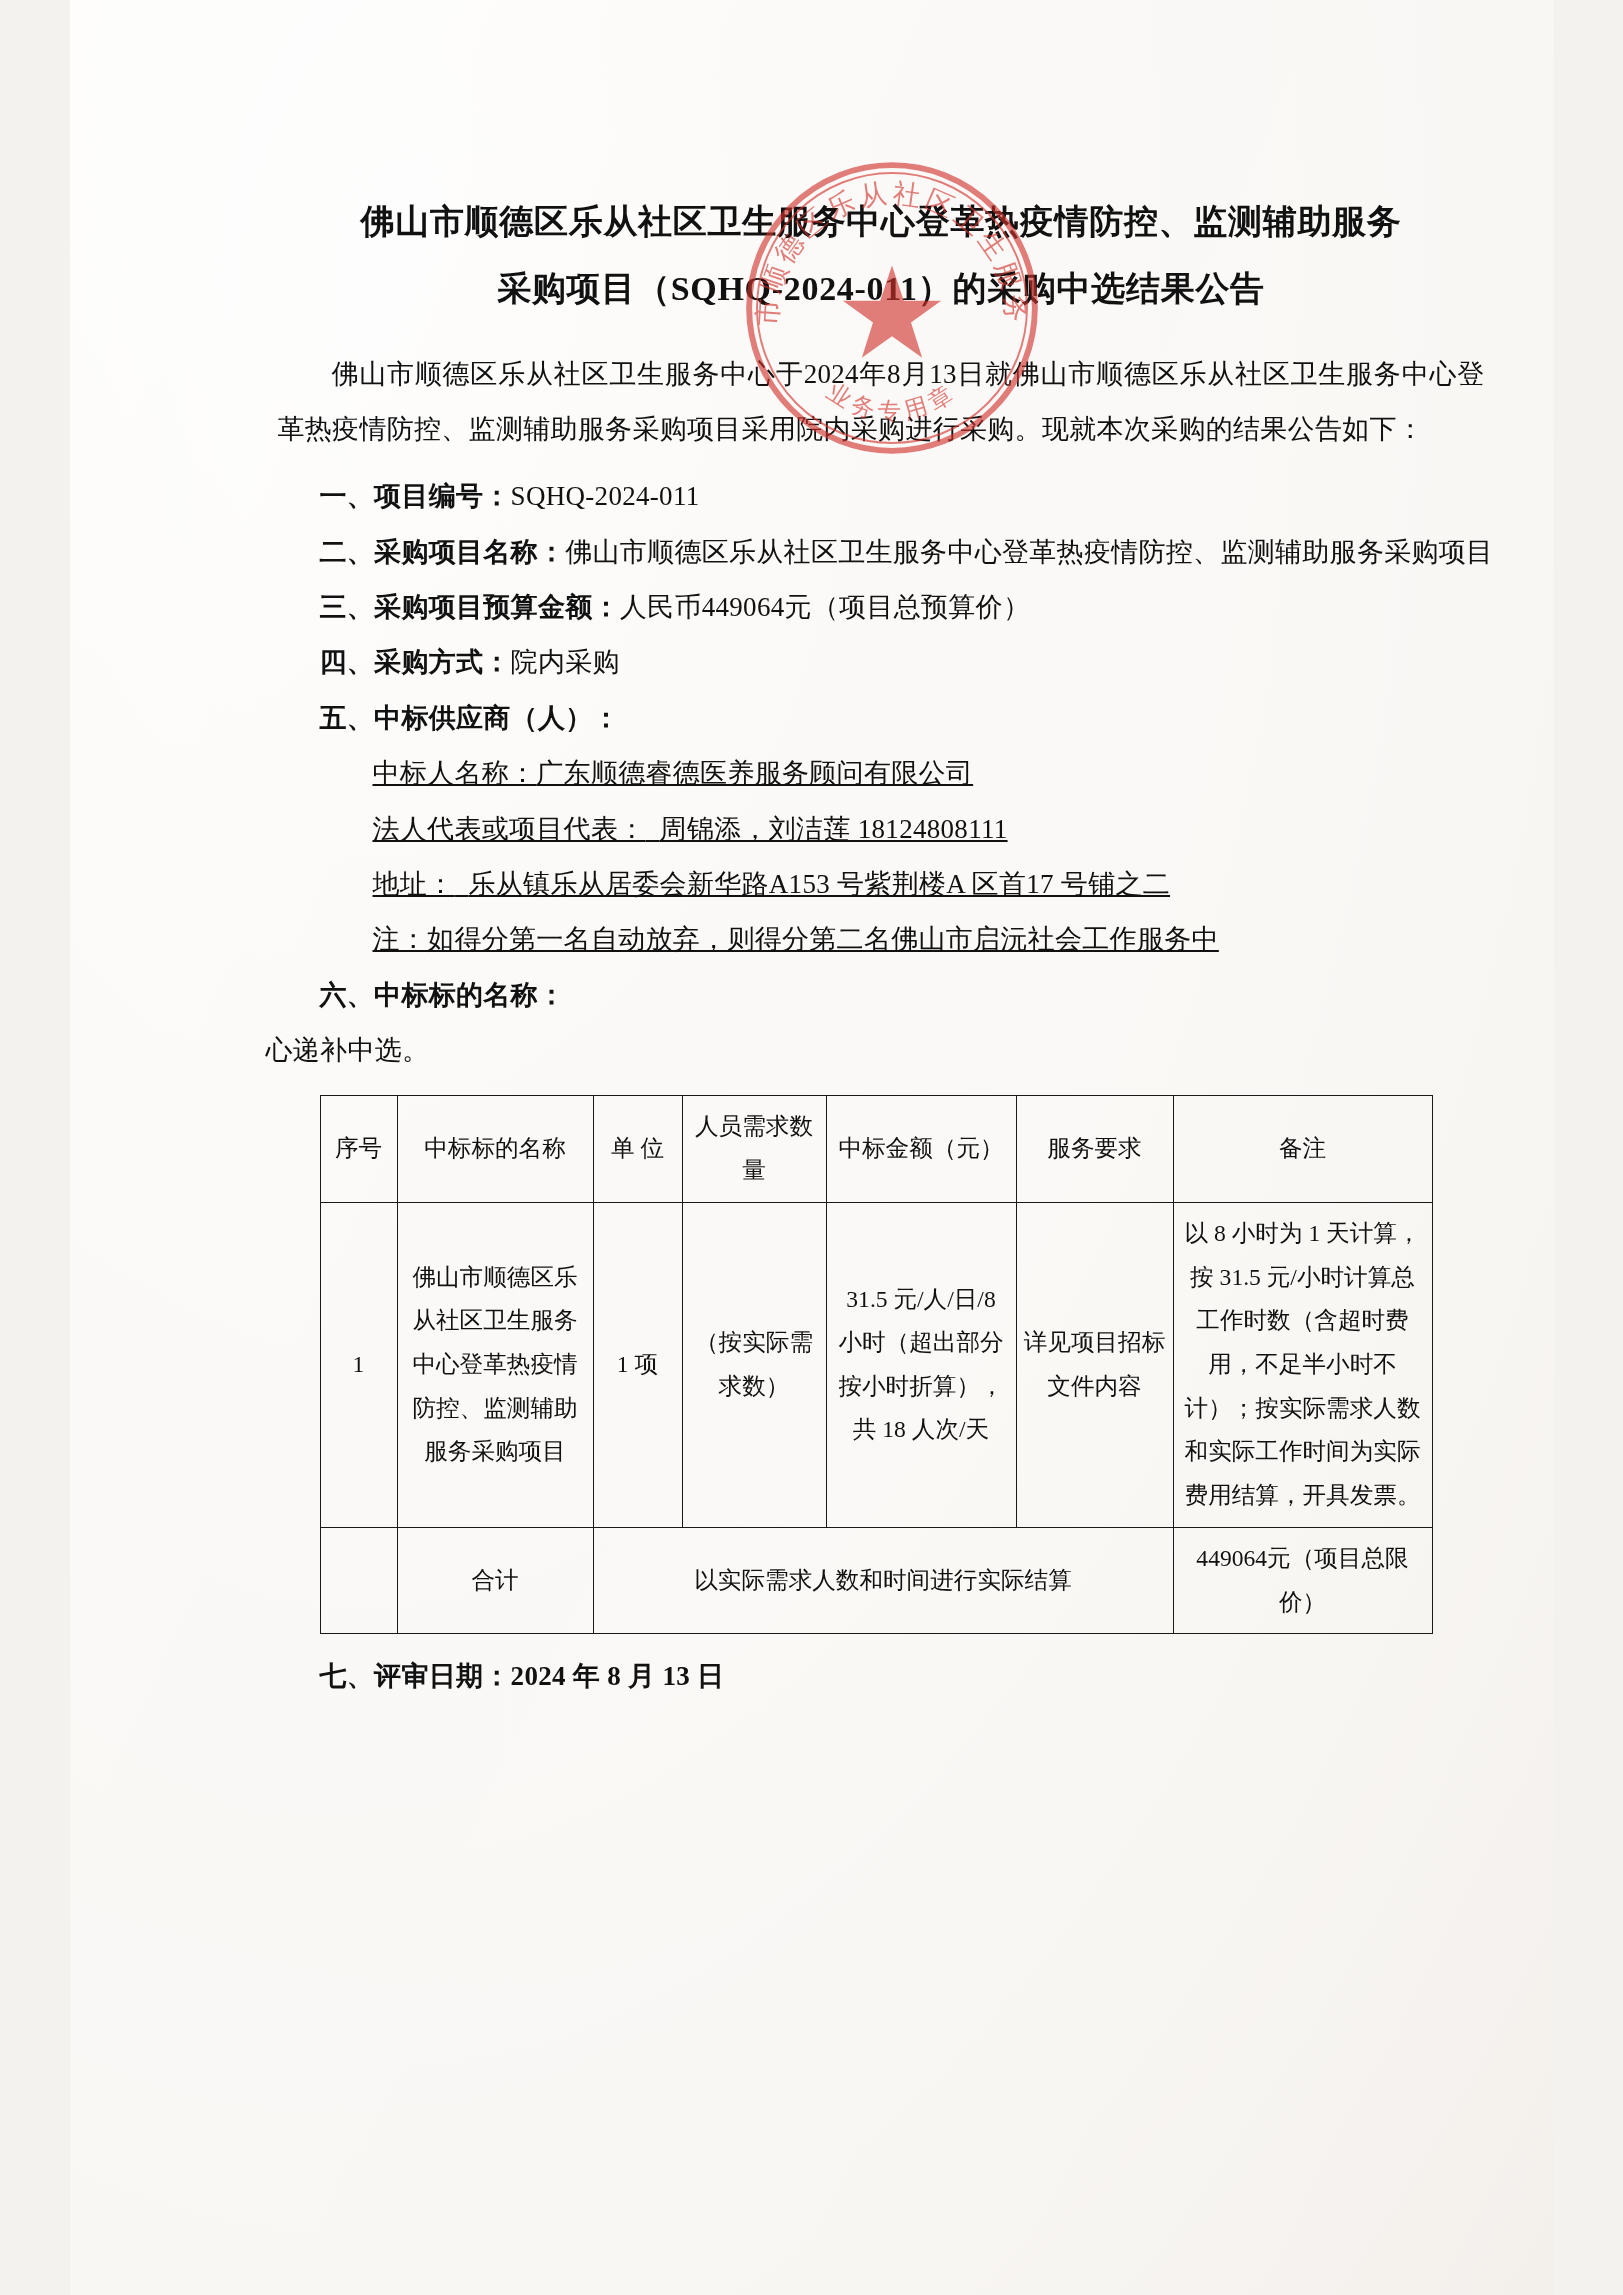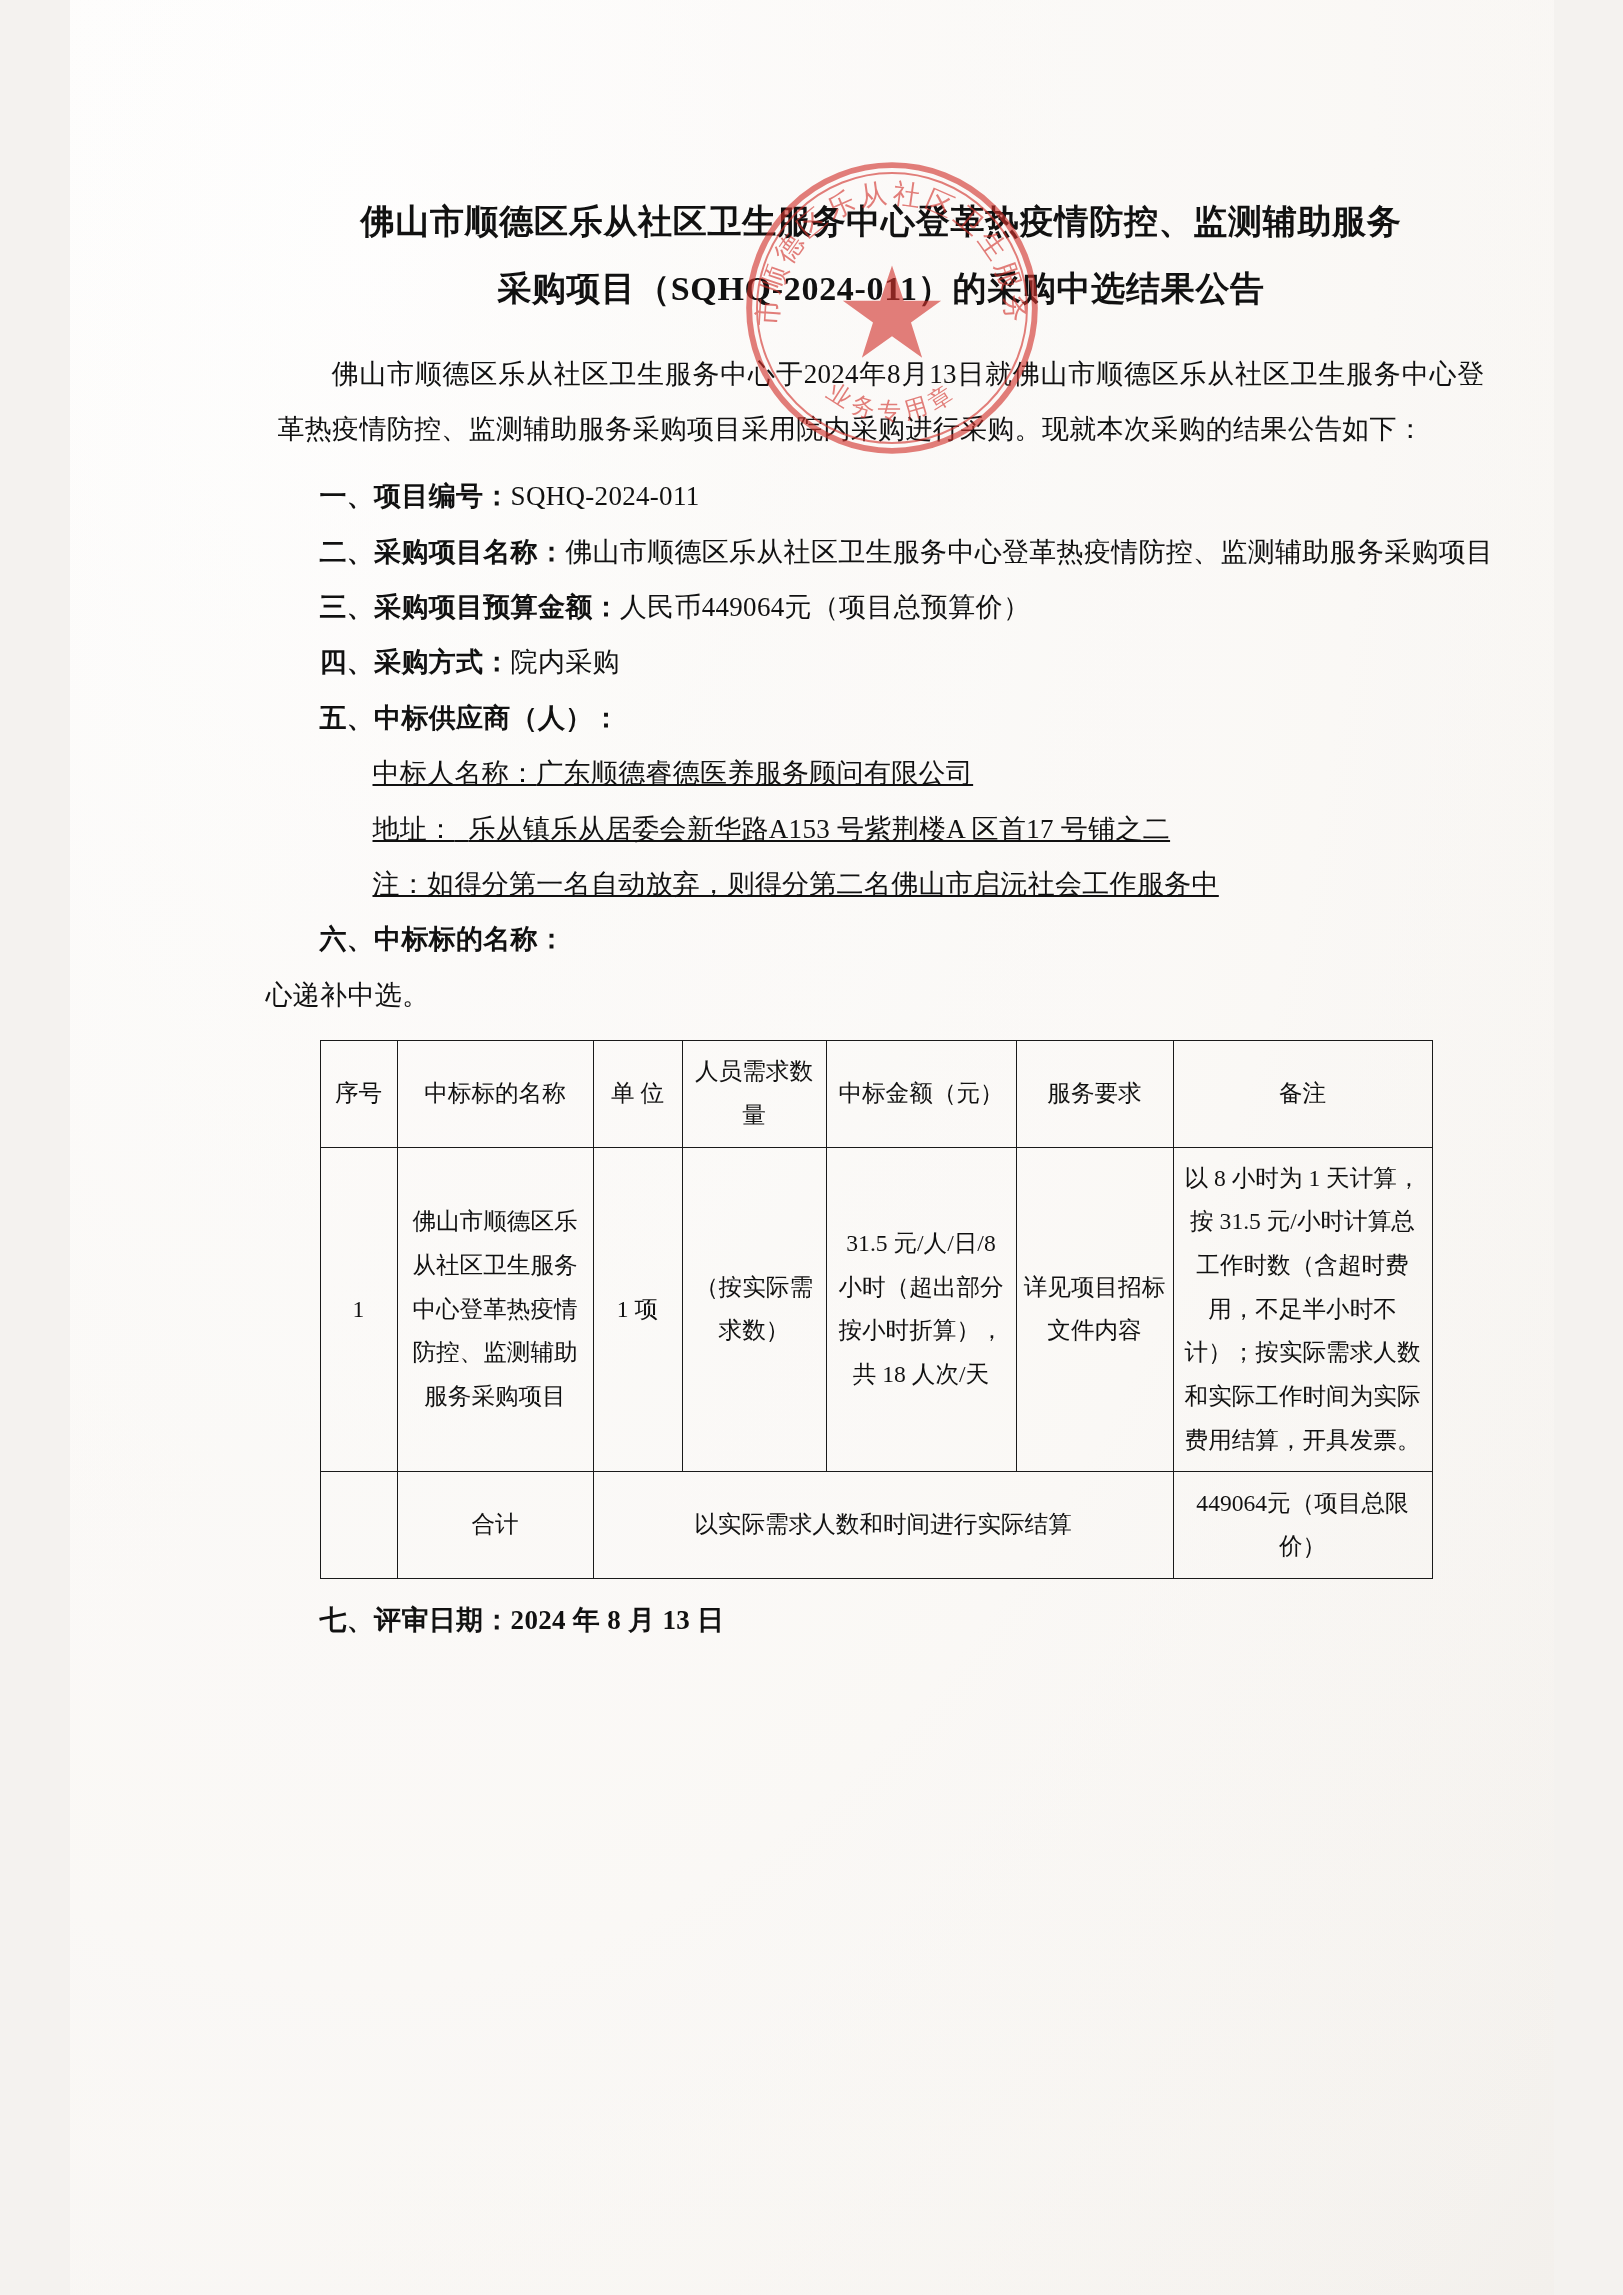--- a/index.html
+++ b/index.html
@@ -180,20 +180,23 @@
       </p>
 
       <p class="listline">
         <span class="bold">五、中标供应商（人）：</span>
       </p>
 
       <p class="sub">
         <span>中标人名称：</span><span>广东顺德睿德医养服务顾问有限公司</span>
       </p>
 
+      <p class="sub">
+        <span>法人代表或项目代表：</span>&nbsp;&nbsp;<span>周锦添，刘洁莲 18124808111</span>
+      </p>
 
       <p class="sub">
         <span>地址：</span>&nbsp;&nbsp;<span>乐从镇乐从居委会新华路A153 号紫荆楼A 区首17 号铺之二</span>
       </p>
 
       <p class="sub">注：如得分第一名自动放弃，则得分第二名佛山市启沅社会工作服务中</p>
       <p class="listline">
         <span class="bold">六、中标标的名称：</span>
       </p>
 

